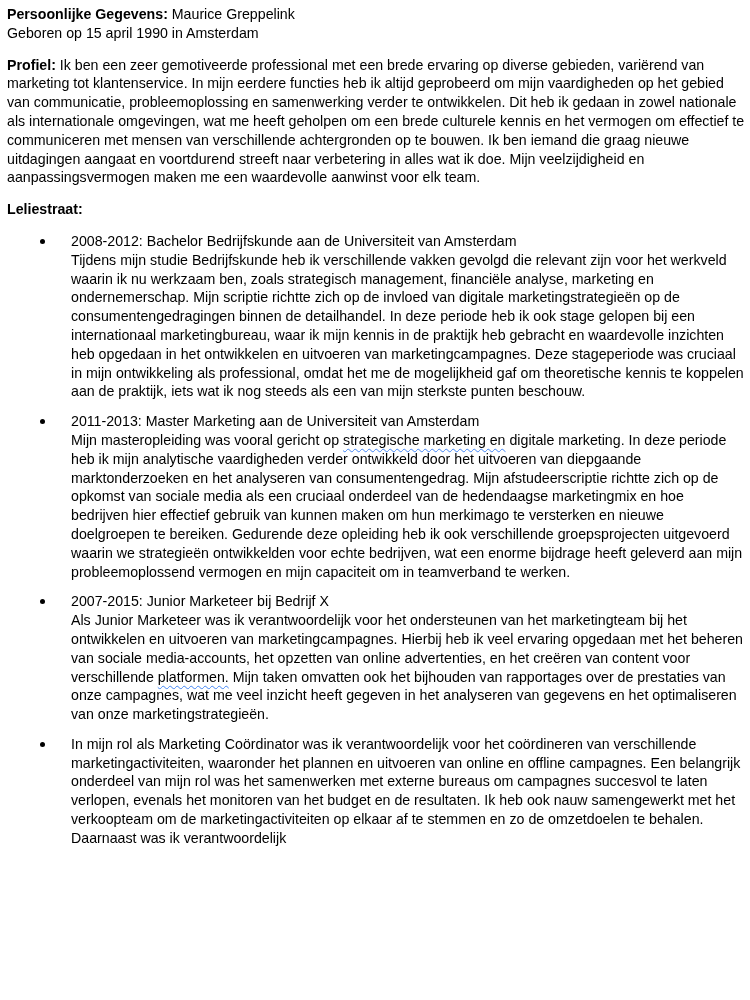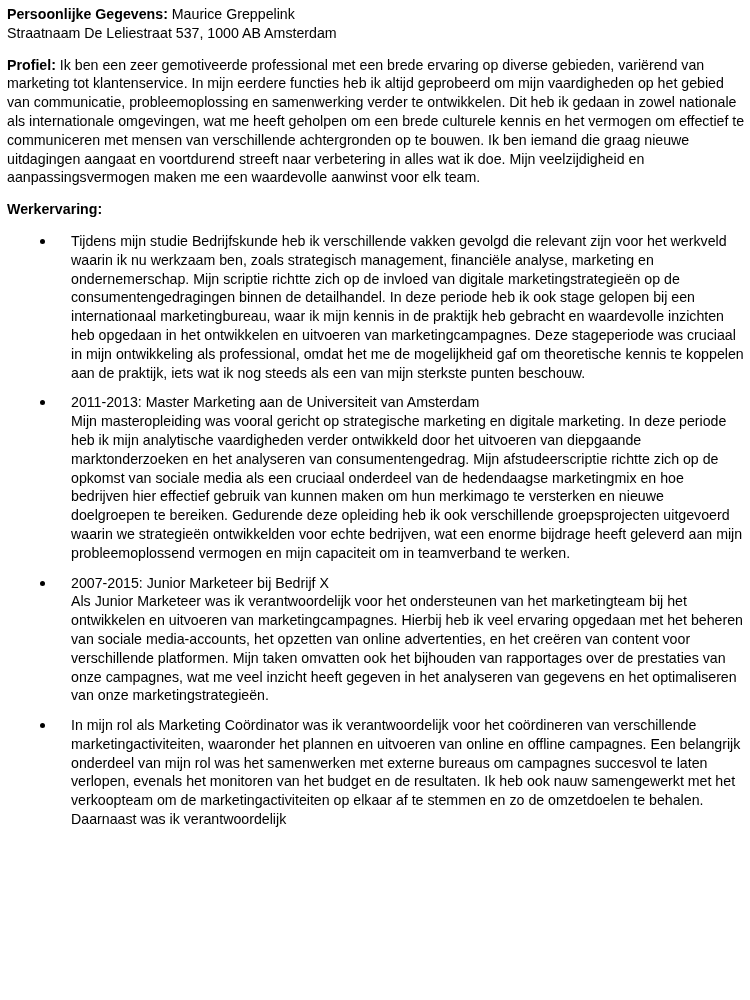--- a/index.html
+++ b/index.html
@@ -17,46 +17,48 @@
   .heading { margin: 0 0 13px 0; }
   .list { margin: 0; padding: 0; }
   .item { position: relative; margin: 0 0 11px 64px; list-style: none; }
   .bullet-icon {
     position: absolute; left: -31px; top: 7px;
     width: 5px; height: 5px; background: #000; border-radius: 50%;
   }
   .item-title { display: block; }
   .item-desc { display: block; }
   .squiggle {
+    text-decoration: underline;
     text-decoration-style: wavy;
     text-decoration-color: #4285f4;
     text-decoration-thickness: 1px;
     text-underline-offset: 3px;
   }
 </style>
 </head>
 <body>
 
 <div class="doc">
 
   <p class="para">
     <span class="line"><b>Persoonlijke Gegevens:</b><span> Maurice Greppelink</span></span>
-    <span class="line">Straatnaam De Leliestraat 537, 1000 AB Amsterdam</span>
+    <span class="line">Geboren op 15 april 1990 in Amsterdam</span>
   </p>
 
   <p class="para">
     <b>Profiel:</b><span> Ik ben een zeer gemotiveerde professional met een brede ervaring op diverse gebieden, variërend van marketing tot klantenservice. In mijn eerdere functies heb ik altijd geprobeerd om mijn vaardigheden op het gebied van communicatie, probleemoplossing en samenwerking verder te ontwikkelen. Dit heb ik gedaan in zowel nationale als internationale omgevingen, wat me heeft geholpen om een brede culturele kennis en het vermogen om effectief te communiceren met mensen van verschillende achtergronden op te bouwen. Ik ben iemand die graag nieuwe uitdagingen aangaat en voortdurend streeft naar verbetering in alles wat ik doe. Mijn veelzijdigheid en aanpassingsvermogen maken me een waardevolle aanwinst voor elk team.</span>
   </p>
 
-  <div class="heading">Werkervaring:</div>
+  <div class="heading">Leliestraat:</div>
 
   <div class="list">
 
     <div class="item">
       <span class="bullet-icon"></span>
+      <span class="item-title">2008-2012: Bachelor Bedrijfskunde aan de Universiteit van Amsterdam</span>
       <span class="item-desc">Tijdens mijn studie Bedrijfskunde heb ik verschillende vakken gevolgd die relevant zijn voor het werkveld waarin ik nu werkzaam ben, zoals strategisch management, financiële analyse, marketing en ondernemerschap. Mijn scriptie richtte zich op de invloed van digitale marketingstrategieën op de consumentengedragingen binnen de detailhandel. In deze periode heb ik ook stage gelopen bij een internationaal marketingbureau, waar ik mijn kennis in de praktijk heb gebracht en waardevolle inzichten heb opgedaan in het ontwikkelen en uitvoeren van marketingcampagnes. Deze stageperiode was cruciaal in mijn ontwikkeling als professional, omdat het me de mogelijkheid gaf om theoretische kennis te koppelen aan de praktijk, iets wat ik nog steeds als een van mijn sterkste punten beschouw.</span>
     </div>
 
     <div class="item">
       <span class="bullet-icon"></span>
       <span class="item-title">2011-2013: Master Marketing aan de Universiteit van Amsterdam</span>
       <span class="item-desc"><span>Mijn masteropleiding was vooral gericht op </span><span class="squiggle">strategische marketing en</span><span> digitale marketing. In deze periode heb ik mijn analytische vaardigheden verder ontwikkeld door het uitvoeren van diepgaande marktonderzoeken en het analyseren van consumentengedrag. Mijn afstudeerscriptie richtte zich op de opkomst van sociale media als een cruciaal onderdeel van de hedendaagse marketingmix en hoe bedrijven hier effectief gebruik van kunnen maken om hun merkimago te versterken en nieuwe doelgroepen te bereiken. Gedurende deze opleiding heb ik ook verschillende groepsprojecten uitgevoerd waarin we strategieën ontwikkelden voor echte bedrijven, wat een enorme bijdrage heeft geleverd aan mijn probleemoplossend vermogen en mijn capaciteit om in teamverband te werken.</span></span>
     </div>
 
   </div>

